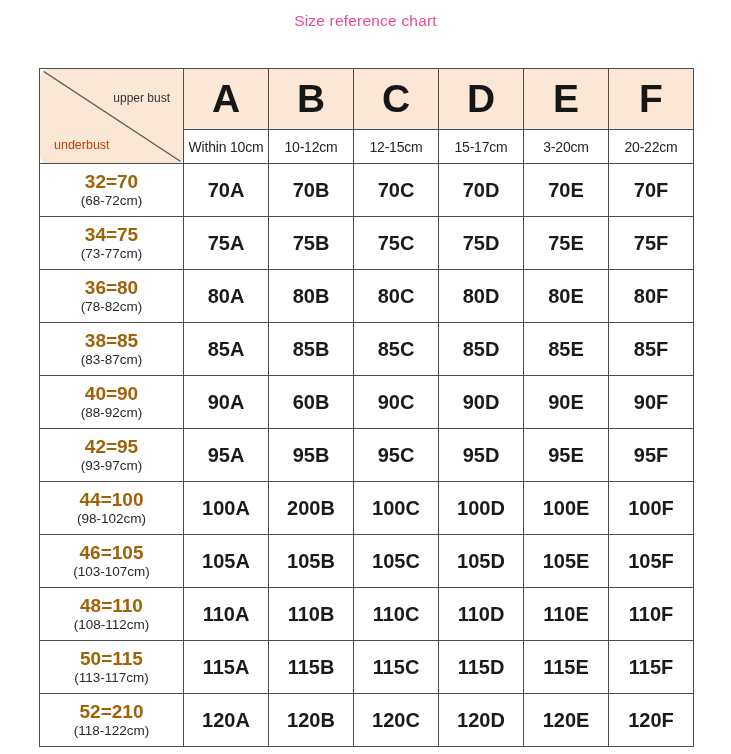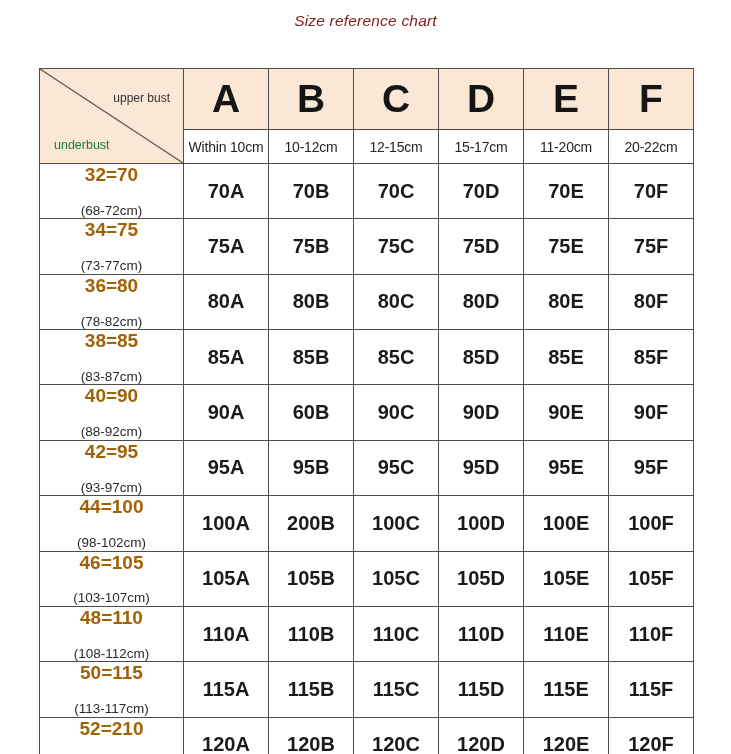--- a/index.html
+++ b/index.html
@@ -11,23 +11,22 @@
     overflow: hidden;
   }
   .page { position: relative; width: 731px; height: 754px; }
 
   .page-title {
     position: absolute;
     top: 12px; left: 0; width: 731px;
     text-align: center;
     font-size: 15.5px;
     font-weight: 500;
-    color: #7f1d1d;
+    color: #ec4899;
     letter-spacing: 0.2px;
-    font-style: italic;
   }
 
   table.size-table {
     position: absolute;
     left: 39px; top: 68px;
     border-collapse: collapse;
     table-layout: fixed;
     width: 654px;
     background: #ffffff;
   }
@@ -56,54 +55,55 @@
     color: #242424;
     letter-spacing: -0.2px;
     white-space: nowrap;
   }
 
   
   th.diag-cell {
     position: relative;
     background: #fae7d5;
     overflow: hidden;
+    border-radius: 8px;
   }
   .diag-svg {
     position: absolute; left: 0; top: 0;
     width: 100%; height: 100%;
     display: block;
   }
   .corner-upper {
     position: absolute;
     top: 22px; right: 13px;
     font-size: 12px; font-weight: 400; color: #333;
   }
   .corner-lower {
     position: absolute;
     bottom: 11px; left: 14px;
-    font-size: 12.5px; font-weight: 400; color: #15803d;
+    font-size: 12.5px; font-weight: 400; color: #c2410c;
   }
 
   
   tbody tr { height: 53px; }
   th.row-label {
     background: #ffffff;
     font-weight: 400;
     line-height: 1.15;
   }
   .rl-main {
     font-size: 19px;
     font-weight: 700;
     color: #a16207;
   }
   .rl-sub {
     font-size: 13.5px;
     font-weight: 400;
     color: #2a2a2a;
-    margin-top: 17px;
+    margin-top: 0;
   }
   td.size-cell {
     background: #ffffff;
     font-size: 20px;
     font-weight: 600;
     color: #1a1a1a;
   }
 </style>
 </head>
 <body>
@@ -136,21 +136,21 @@
         <th class="letter-cell">C</th>
         <th class="letter-cell">D</th>
         <th class="letter-cell">E</th>
         <th class="letter-cell">F</th>
       </tr>
       <tr class="range-row">
         <th class="range-cell">Within 10cm</th>
         <th class="range-cell">10-12cm</th>
         <th class="range-cell">12-15cm</th>
         <th class="range-cell">15-17cm</th>
-        <th class="range-cell">11-20cm</th>
+        <th class="range-cell">3-20cm</th>
         <th class="range-cell">20-22cm</th>
       </tr>
     </thead>
     <tbody>
         <tr>
       <th class="row-label">
         <div class="rl-main">32=70</div>
         <div class="rl-sub">(68-72cm)</div>
       </th>
     <td class="size-cell">70A</td>

